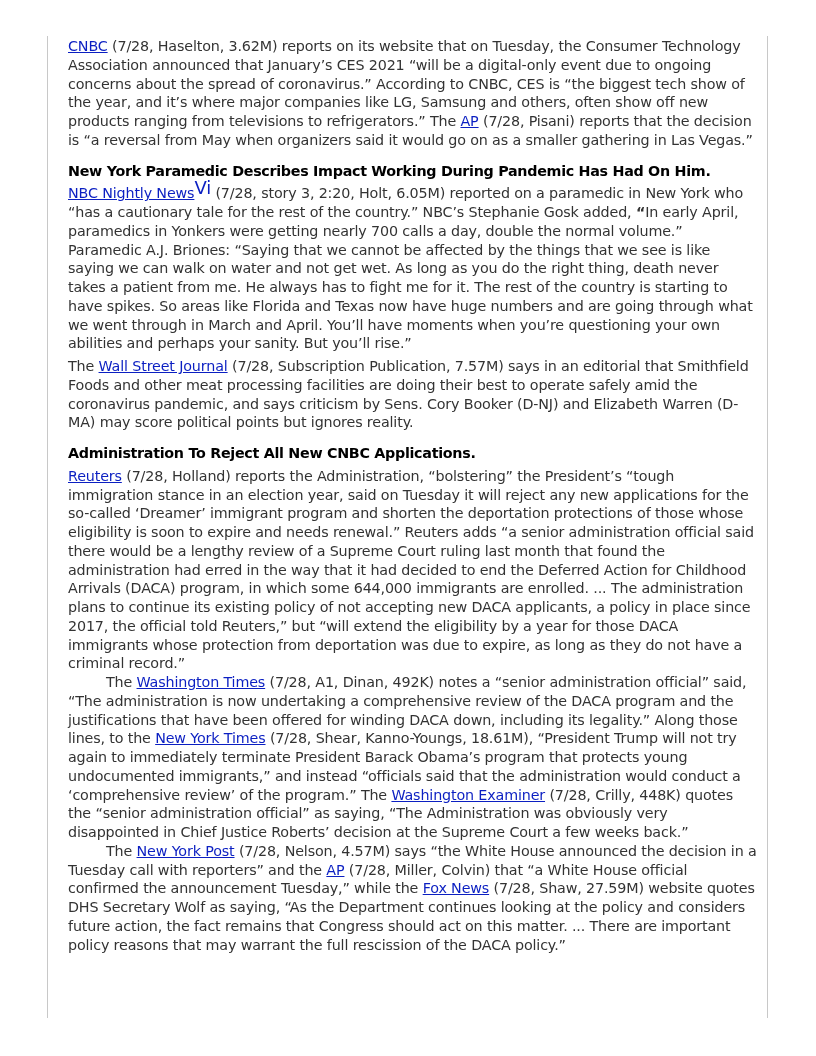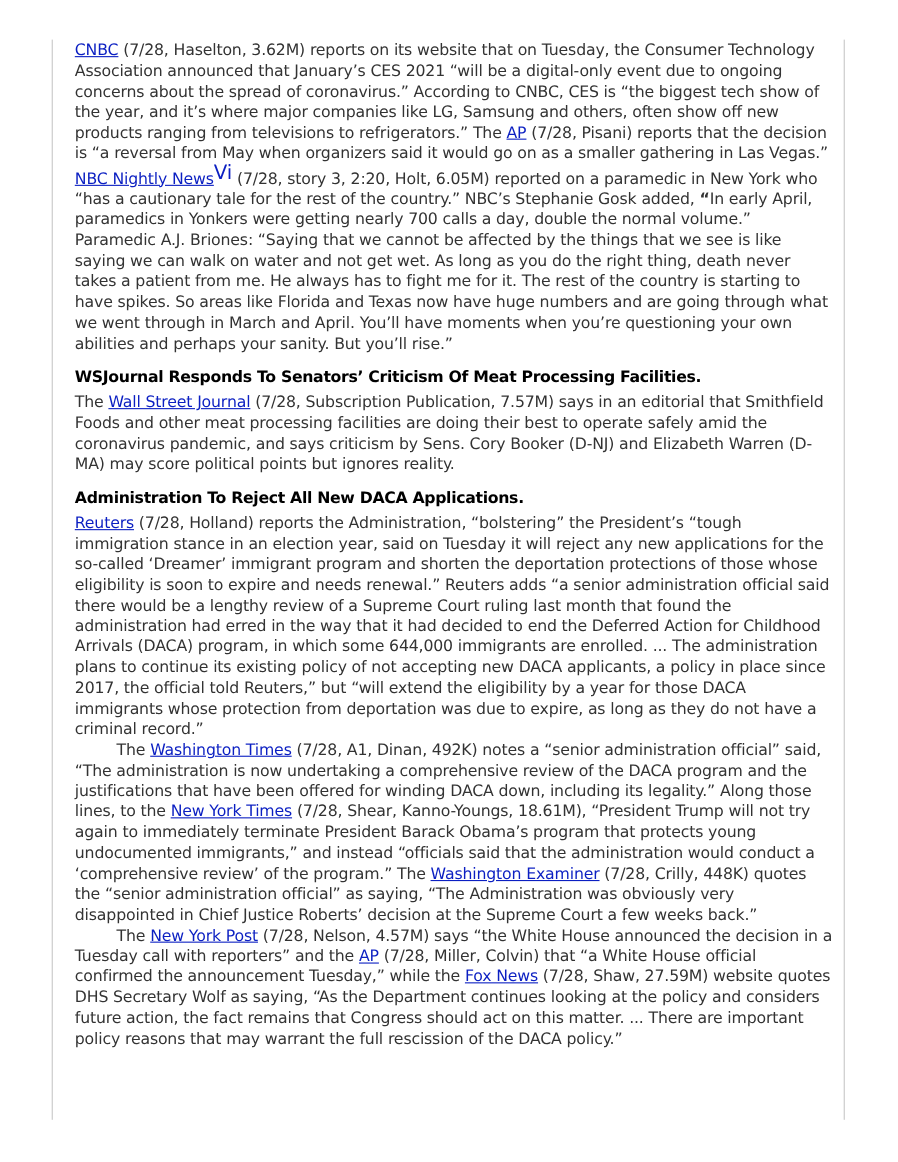--- a/index.html
+++ b/index.html
@@ -41,25 +41,25 @@
 </style>
 </head>
 <body>
 
 <div class="page"></div>
 
 <div class="content">
 
   <p><a href="#">CNBC</a><span> (7/28, Haselton, 3.62M) reports on its website that on Tuesday, the Consumer Technology Association announced that January’s CES 2021 “will be a digital-only event due to ongoing concerns about the spread of coronavirus.” According to CNBC, CES is “the biggest tech show of the year, and it’s where major companies like LG, Samsung and others, often show off new products ranging from televisions to refrigerators.” The </span><a href="#">AP</a><span> (7/28, Pisani) reports that the decision is “a reversal from May when organizers said it would go on as a smaller gathering in Las Vegas.”</span></p>
 
+  <h3 class="gap-before-head">New York Paramedic Describes Impact Working During Pandemic Has Had On Him.</h3>
   <p class="gap-after-head"><a href="#">NBC Nightly News</a><sup class="vi">Vi</sup><span> (7/28, story 3, 2:20, Holt, 6.05M) reported on a paramedic in New York who “has a cautionary tale for the rest of the country.” NBC’s Stephanie Gosk added, </span><span class="bq">“</span><span>In early April, paramedics in Yonkers were getting nearly 700 calls a day, double the normal volume.” Paramedic A.J. Briones: “Saying that we cannot be affected by the things that we see is like saying we can walk on water and not get wet. As long as you do the right thing, death never takes a patient from me. He always has to fight me for it. The rest of the country is starting to have spikes. So areas like Florida and Texas now have huge numbers and are going through what we went through in March and April. You’ll have moments when you’re questioning your own abilities and perhaps your sanity. But you’ll rise.”</span></p>
 
-  <h3 class="gap-before-head">WSJournal Responds To Senators’ Criticism Of Meat Processing Facilities.</h3>
   <p class="gap-after-head"><span>The </span><a href="#">Wall Street Journal</a><span> (7/28, Subscription Publication, 7.57M) says in an editorial that Smithfield Foods and other meat processing facilities are doing their best to operate safely amid the coronavirus pandemic, and says criticism by Sens. Cory Booker (D-NJ) and Elizabeth Warren (D-MA) may score political points but ignores reality.</span></p>
 
-  <h3 class="gap-before-head">Administration To Reject All New DACA Applications.</h3>
+  <h3 class="gap-before-head">Administration To Reject All New CNBC Applications.</h3>
   <p class="gap-after-head"><a href="#">Reuters</a><span> (7/28, Holland) reports the Administration, “bolstering” the President’s “tough immigration stance in an election year, said on Tuesday it will reject any new applications for the so-called ‘Dreamer’ immigrant program and shorten the deportation protections of those whose eligibility is soon to expire and needs renewal.” Reuters adds “a senior administration official said there would be a lengthy review of a Supreme Court ruling last month that found the administration had erred in the way that it had decided to end the Deferred Action for Childhood Arrivals (DACA) program, in which some 644,000 immigrants are enrolled. ... The administration plans to continue its existing policy of not accepting new DACA applicants, a policy in place since 2017, the official told Reuters,” but “will extend the eligibility by a year for those DACA immigrants whose protection from deportation was due to expire, as long as they do not have a criminal record.”</span></p>
 
   <p class="indent"><span>The </span><a href="#">Washington Times</a><span> (7/28, A1, Dinan, 492K) notes a “senior administration official” said, “The administration is now undertaking a comprehensive review of the DACA program and the justifications that have been offered for winding DACA down, including its legality.” Along those lines, to the </span><a href="#">New York Times</a><span> (7/28, Shear, Kanno-Youngs, 18.61M), “President Trump will not try again to immediately terminate President Barack Obama’s program that protects young undocumented immigrants,” and instead “officials said that the administration would conduct a ‘comprehensive review’ of the program.” The </span><a href="#">Washington Examiner</a><span> (7/28, Crilly, 448K) quotes the “senior administration official” as saying, “The Administration was obviously very disappointed in Chief Justice Roberts’ decision at the Supreme Court a few weeks back.”</span></p>
 
   <p class="indent"><span>The </span><a href="#">New York Post</a><span> (7/28, Nelson, 4.57M) says “the White House announced the decision in a Tuesday call with reporters” and the </span><a href="#">AP</a><span> (7/28, Miller, Colvin) that “a White House official confirmed the announcement Tuesday,” while the </span><a href="#">Fox News</a><span> (7/28, Shaw, 27.59M) website quotes DHS Secretary Wolf as saying, “As the Department continues looking at the policy and considers future action, the fact remains that Congress should act on this matter. ... There are important policy reasons that may warrant the full rescission of the DACA policy.”</span></p>
 
 </div>
 
 </body></html>

